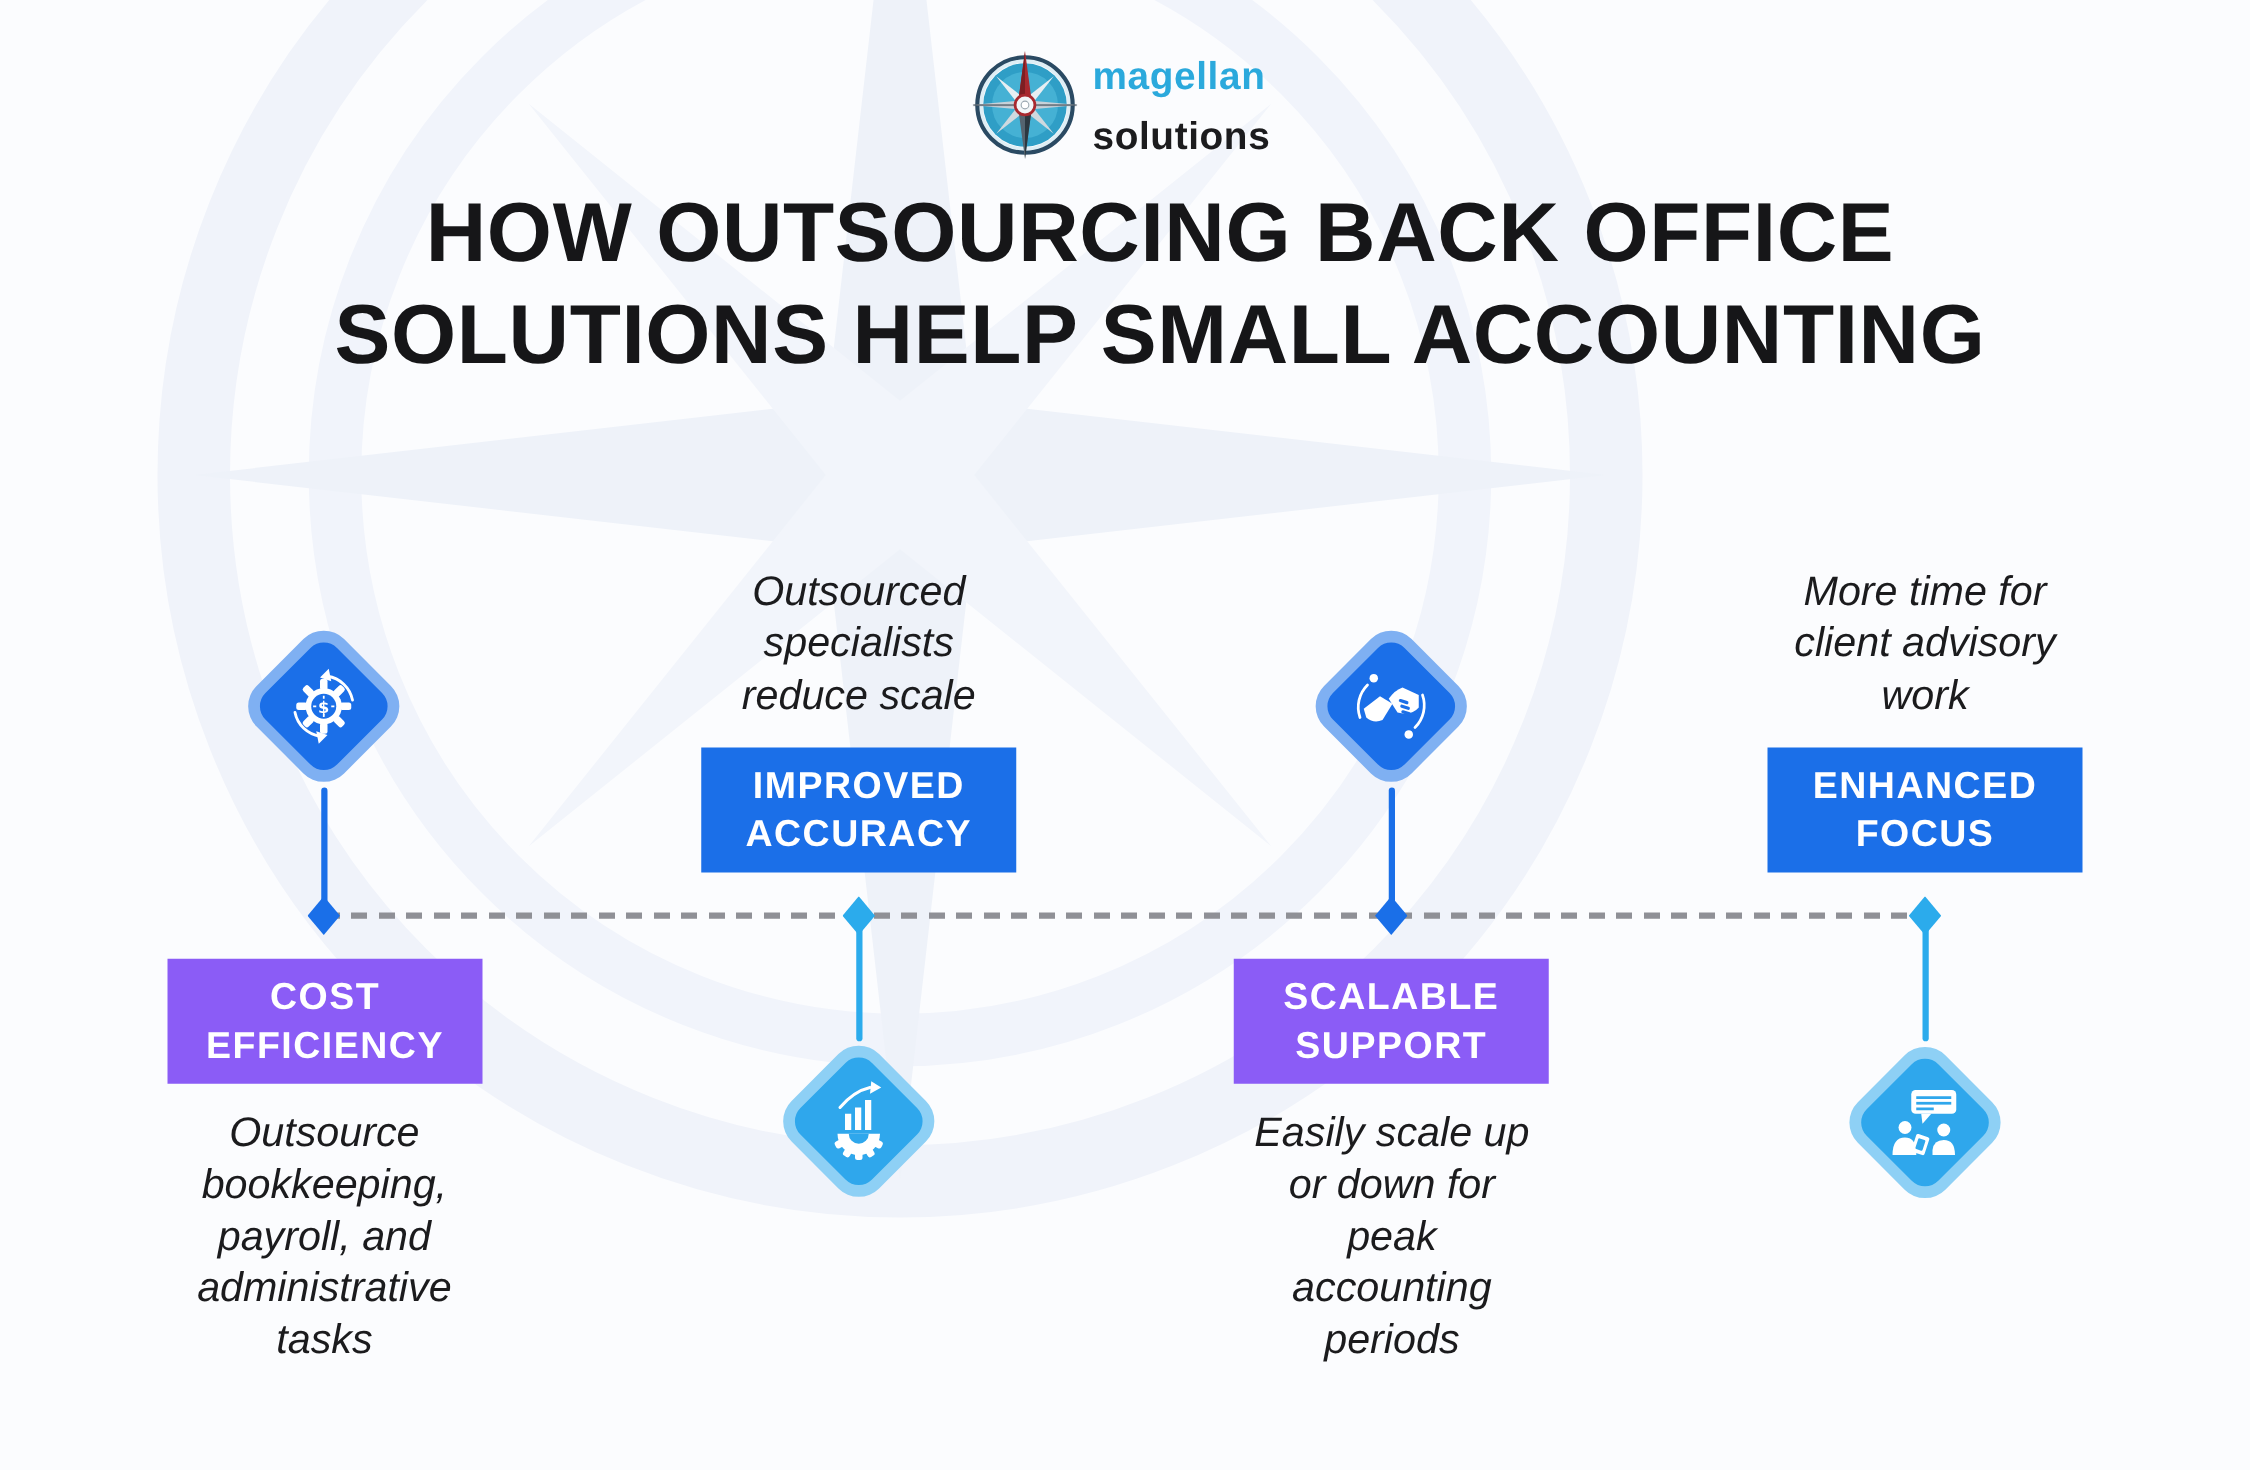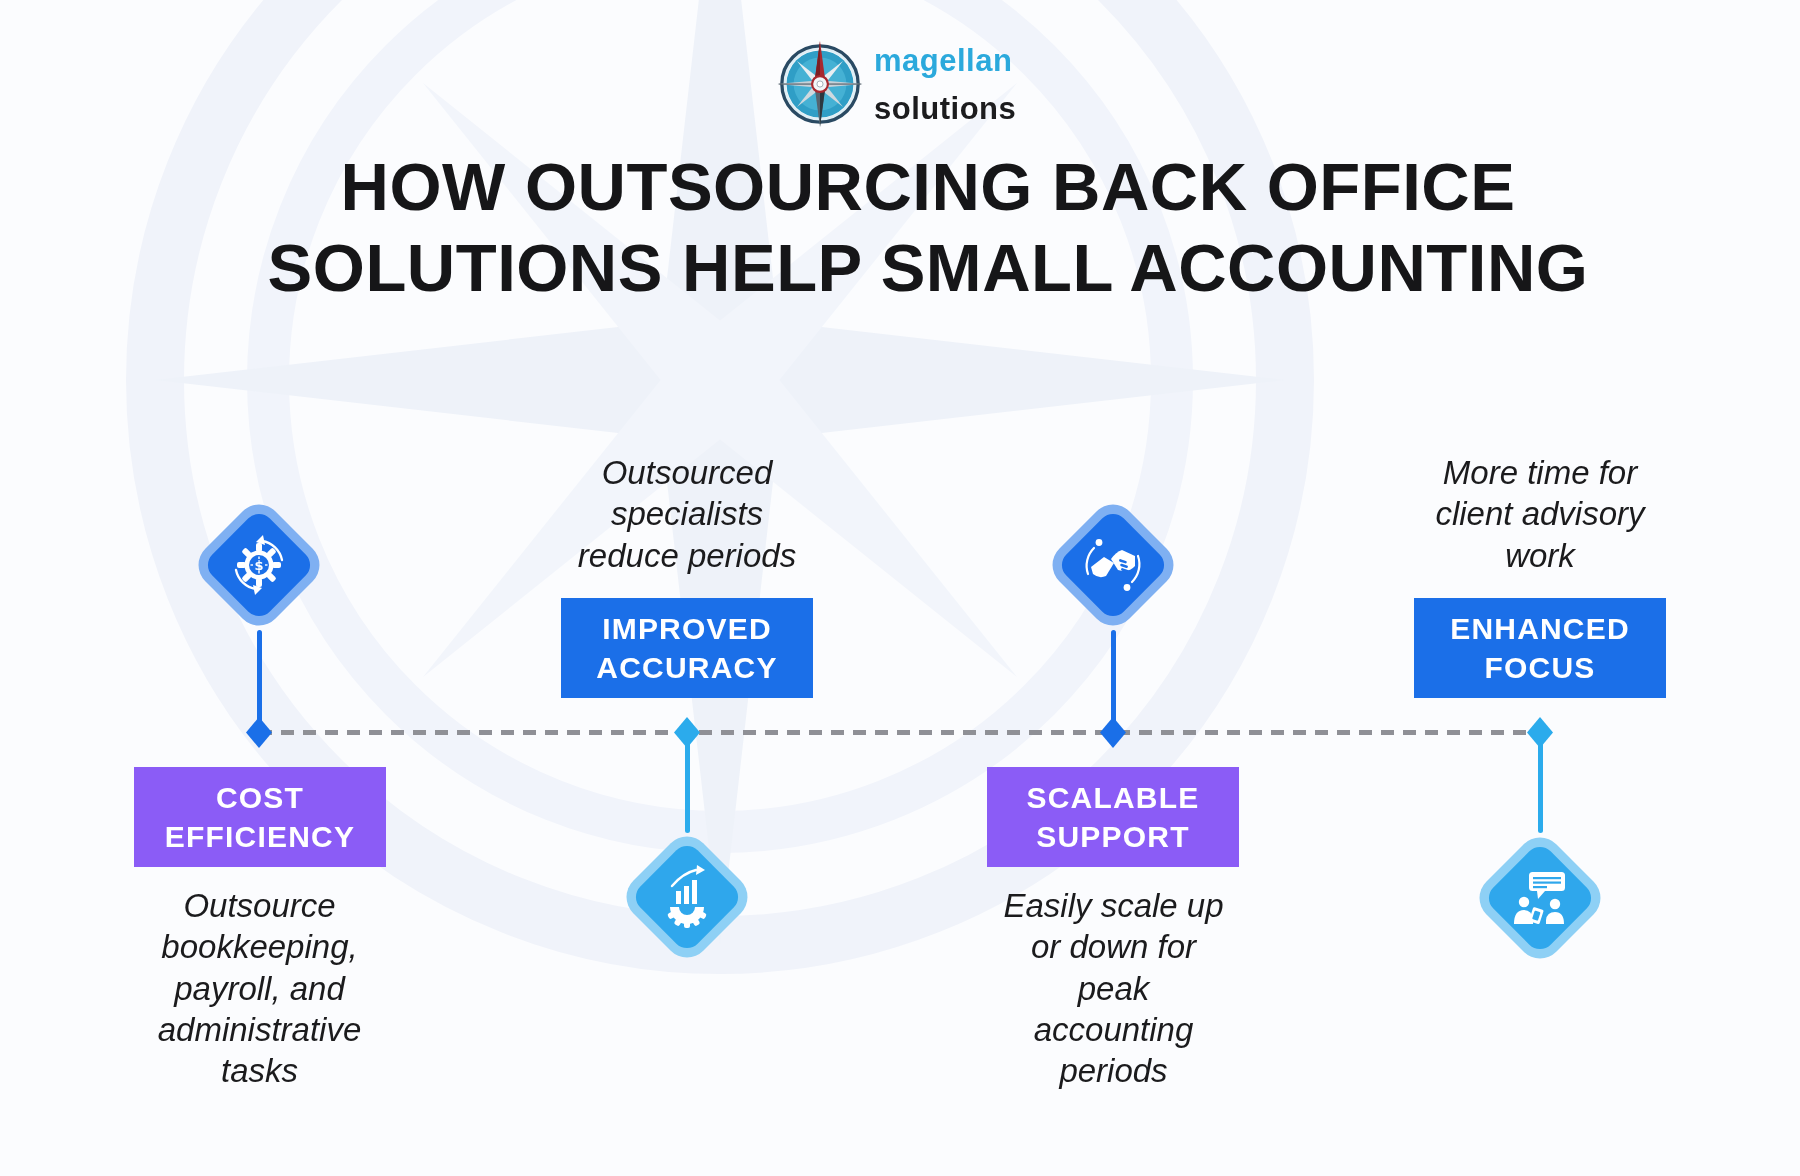--- a/index.html
+++ b/index.html
@@ -161,21 +161,21 @@
         </g>
         <polygon points="40,6 33,13 42,16" fill="#ffffff"></polygon>
         <polygon points="32,66 39,59 30,56" fill="#ffffff"></polygon>
       </svg>
     </div>
     <div class="label-box light" style="left:134px;top:767px">
       <span>COST EFFICIENCY</span>
     </div>
     <div class="desc" style="left:142px;top:885px;width:235px">Outsource bookkeeping, payroll, and administrative tasks</div>
 
-    <div class="desc" style="left:567px;top:452px;width:240px">Outsourced specialists reduce periods</div>
+    <div class="desc" style="left:567px;top:452px;width:240px">Outsourced specialists reduce scale</div>
     <div class="label-box dark" style="left:561px;top:598px">
       <span>IMPROVED ACCURACY</span>
     </div>
     <div class="diamond light" style="left:617px;top:827px">
       <div class="d-outer"></div>
       <div class="d-inner"></div>
       <svg class="d-icon" width="72" height="72" viewBox="0 0 72 72">
         <g fill="#ffffff">
           <rect x="33" y="60" width="6" height="7" rx="2"></rect>
           <rect x="33" y="60" width="6" height="7" rx="2" transform="rotate(-62 36 46)"></rect>

